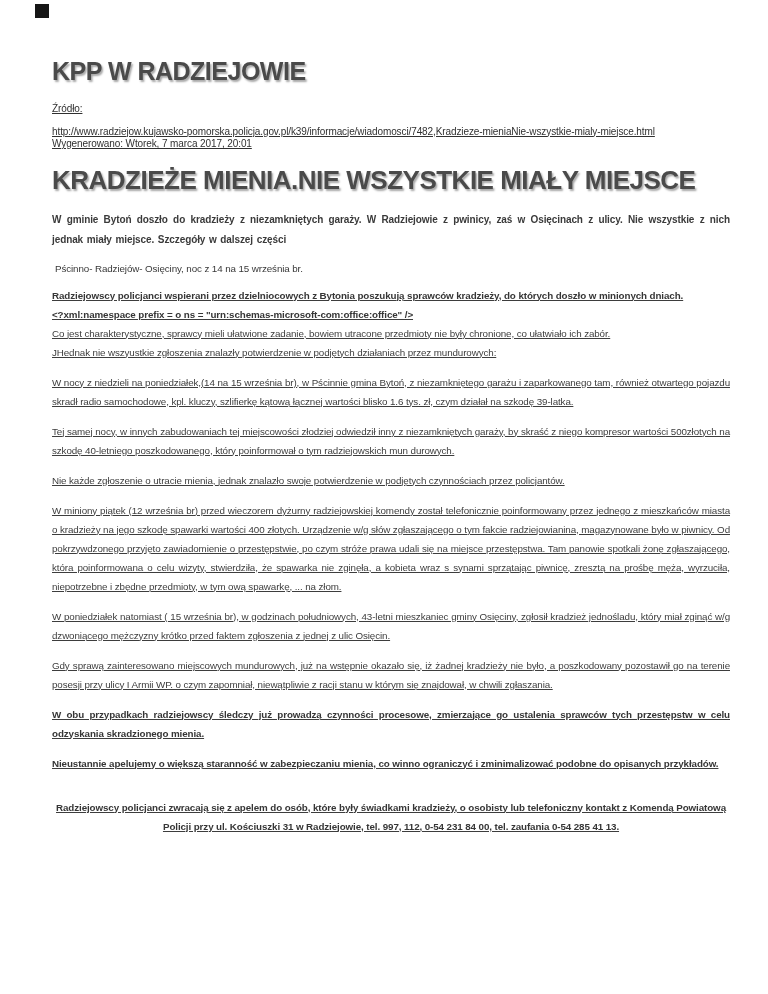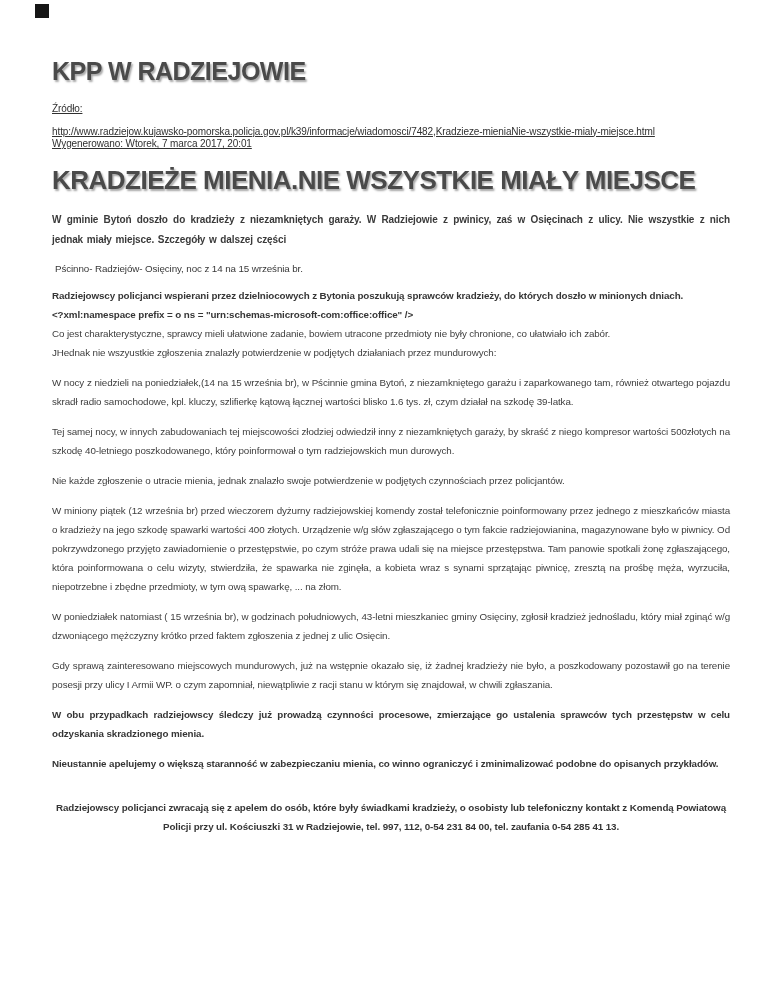--- a/index.html
+++ b/index.html
@@ -75,21 +75,21 @@
     letter-spacing: -0.1px;
     color: #383838;
   }
   .article-body {
     margin-top: 5px;
     font-size: 9.8px;
     line-height: 19px;
     letter-spacing: -0.1px;
     color: #3d3d3d;
   }
-  .block { margin: 10px 0 11px 0; text-align: justify; }
+  .block { margin: 10px 0 11px 0; text-align: justify; text-decoration: underline; }
   .block.center { text-align: center; }
   .block.extra-gap { margin-top: 25px; }
   .para { margin: 0; }
   .para.bold { font-weight: 700; color: #363636; }
 </style>
 </head>
 <body>
 
 <div class="page">
 

